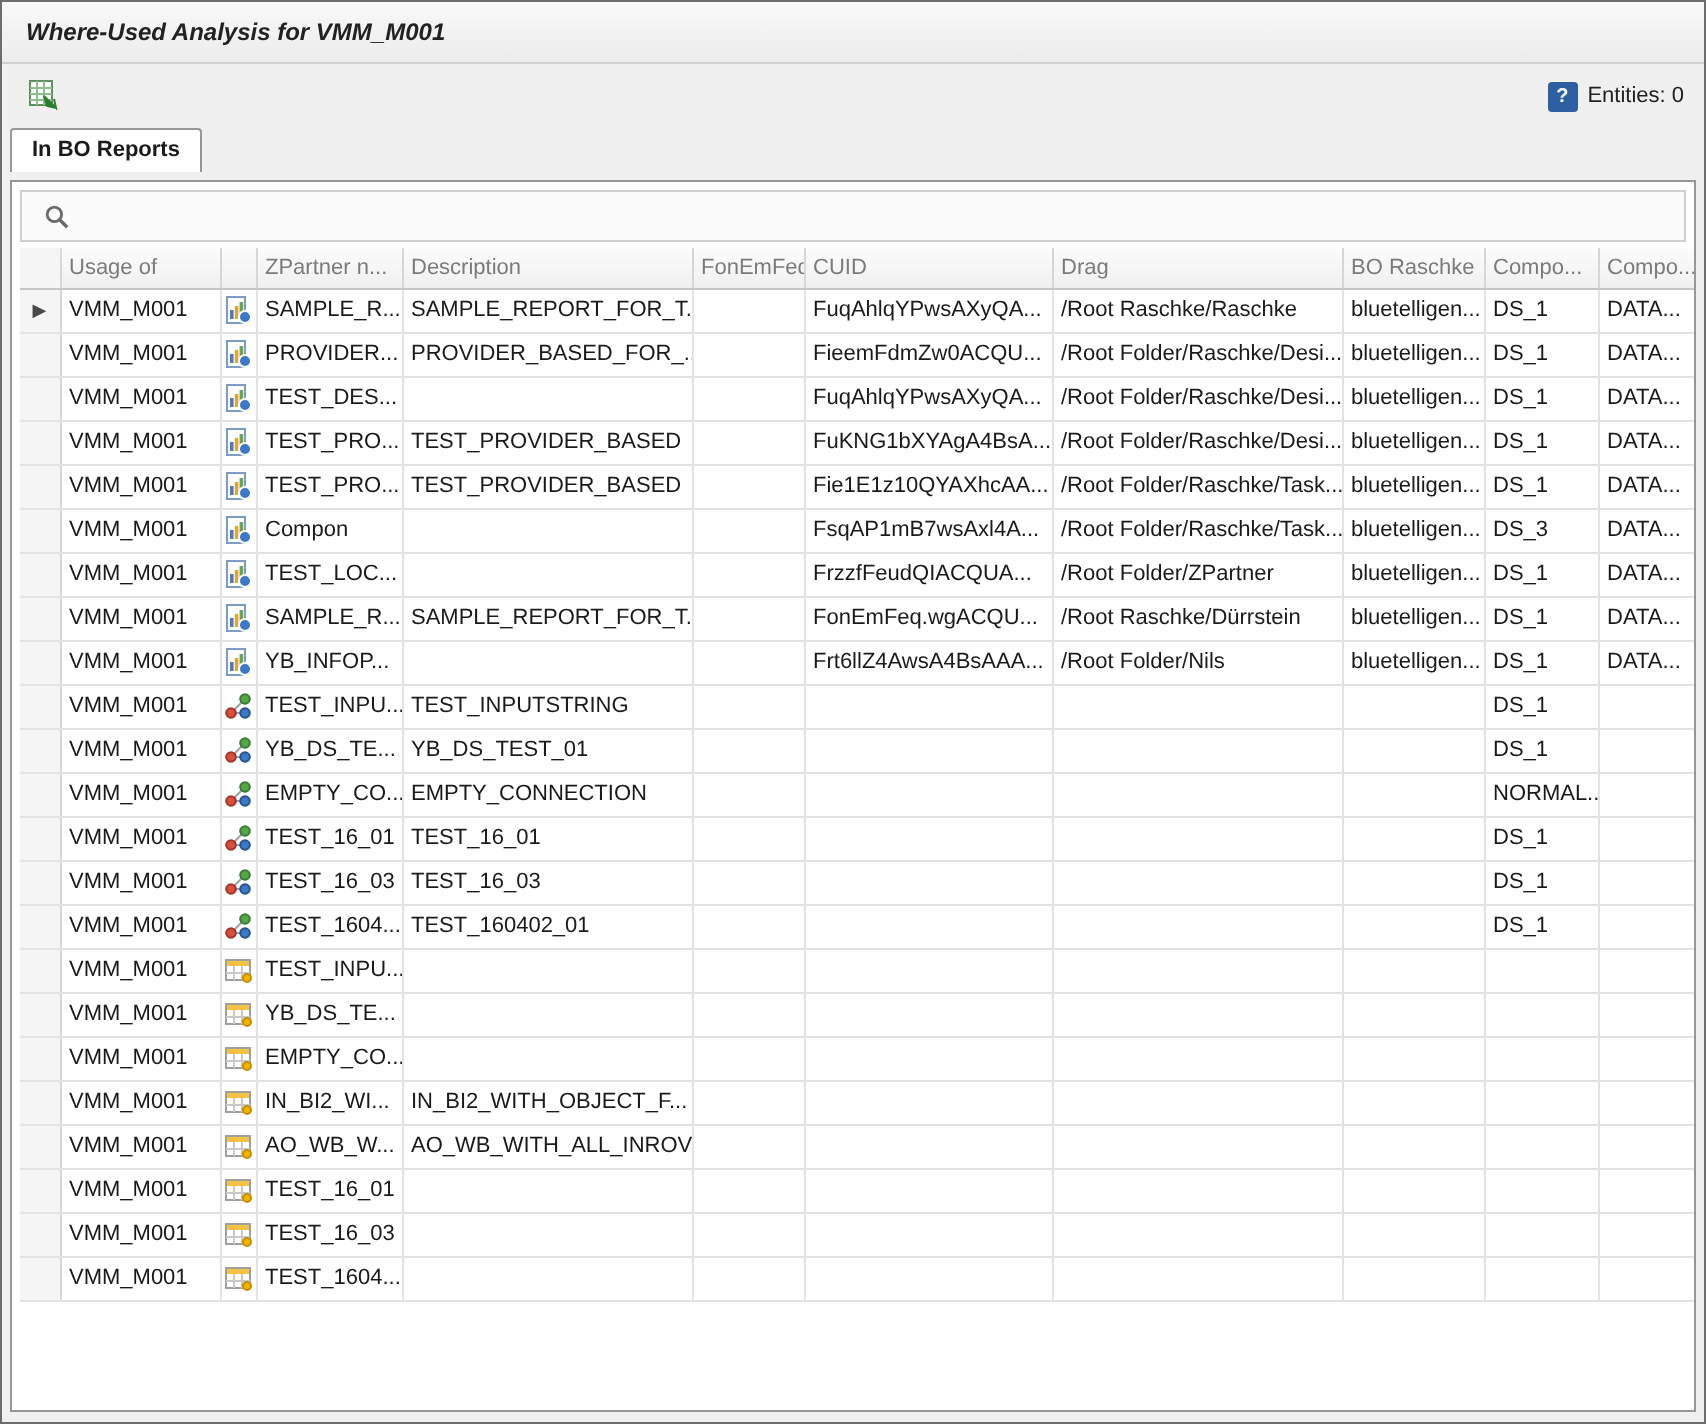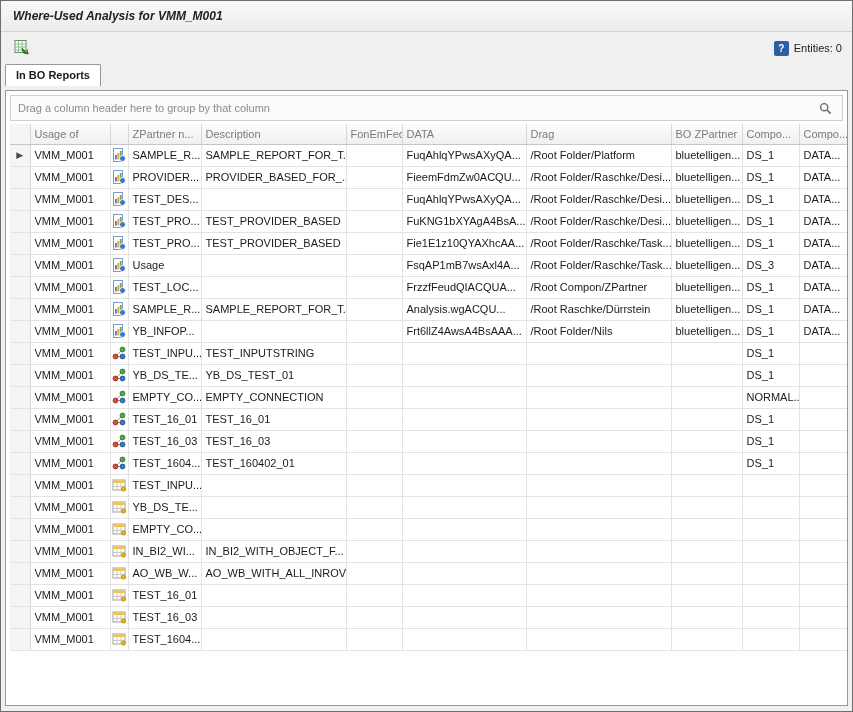--- a/index.html
+++ b/index.html
@@ -143,21 +143,20 @@
     </div>
   </div>
 
   <div class="tabstrip">
     <div class="tab">In BO Reports</div>
   </div>
 
   <div class="panel">
 
     <div class="group-panel">
-      <span>Drag a column header here to group by that column</span>
       <div class="search-btn">
           <svg width="13" height="13" viewBox="0 0 13 13">
             <circle cx="5.2" cy="5.2" r="3.6" fill="none" stroke="#6b6b6b" stroke-width="1.4"></circle>
             <line x1="8" y1="8" x2="11.6" y2="11.6" stroke="#6b6b6b" stroke-width="1.7"></line>
           </svg>
         </div>
     </div>
 
     <table class="grid">
       <colgroup>
@@ -174,43 +173,43 @@
           <col style="width:48px">
       </colgroup>
       <thead>
         <tr>
           <th class="ind"></th>
           <th>Usage of</th>
           <th></th>
           <th>ZPartner n...</th>
           <th>Description</th>
           <th>FonEmFeq...</th>
-          <th>DATA</th>
+          <th>CUID</th>
           <th>Drag</th>
-          <th>BO ZPartner</th>
+          <th>BO Raschke</th>
           <th>Compo...</th>
           <th>Compo...</th>
         </tr>
       </thead>
       <tbody id="grid-body">
           <tr>
             <td class="ind">▶</td>
             <td>VMM_M001</td>
             <td class="icon-cell"><svg width="14" height="14" viewBox="0 0 14 14">
                 <rect x="1.5" y="0.5" width="9" height="13" fill="#ffffff" stroke="#7a9cc6"></rect>
                 <rect x="3" y="7" width="1.8" height="4.5" fill="#4a7ebb"></rect>
                 <rect x="5.4" y="5" width="1.8" height="6.5" fill="#f0a030"></rect>
                 <rect x="7.8" y="3" width="1.8" height="8.5" fill="#6aa84f"></rect>
                 <circle cx="10.5" cy="10.5" r="3" fill="#3c78c8" stroke="#ffffff"></circle>
               </svg></td>
             <td>SAMPLE_R...</td>
             <td>SAMPLE_REPORT_FOR_T...</td>
             <td></td>
             <td>FuqAhlqYPwsAXyQA...</td>
-            <td>/Root Folder/Platform</td>
+            <td>/Root Raschke/Raschke</td>
             <td>bluetelligen...</td>
             <td>DS_1</td>
             <td>DATA...</td>
           </tr>
           <tr>
             <td class="ind"></td>
             <td>VMM_M001</td>
             <td class="icon-cell"><svg width="14" height="14" viewBox="0 0 14 14">
                 <rect x="1.5" y="0.5" width="9" height="13" fill="#ffffff" stroke="#7a9cc6"></rect>
                 <rect x="3" y="7" width="1.8" height="4.5" fill="#4a7ebb"></rect>
@@ -287,21 +286,21 @@
           <tr>
             <td class="ind"></td>
             <td>VMM_M001</td>
             <td class="icon-cell"><svg width="14" height="14" viewBox="0 0 14 14">
                 <rect x="1.5" y="0.5" width="9" height="13" fill="#ffffff" stroke="#7a9cc6"></rect>
                 <rect x="3" y="7" width="1.8" height="4.5" fill="#4a7ebb"></rect>
                 <rect x="5.4" y="5" width="1.8" height="6.5" fill="#f0a030"></rect>
                 <rect x="7.8" y="3" width="1.8" height="8.5" fill="#6aa84f"></rect>
                 <circle cx="10.5" cy="10.5" r="3" fill="#3c78c8" stroke="#ffffff"></circle>
               </svg></td>
-            <td>Usage</td>
+            <td>Compon</td>
             <td></td>
             <td></td>
             <td>FsqAP1mB7wsAxl4A...</td>
             <td>/Root Folder/Raschke/Task...</td>
             <td>bluetelligen...</td>
             <td>DS_3</td>
             <td>DATA...</td>
           </tr>
           <tr>
             <td class="ind"></td>
@@ -310,39 +309,39 @@
                 <rect x="1.5" y="0.5" width="9" height="13" fill="#ffffff" stroke="#7a9cc6"></rect>
                 <rect x="3" y="7" width="1.8" height="4.5" fill="#4a7ebb"></rect>
                 <rect x="5.4" y="5" width="1.8" height="6.5" fill="#f0a030"></rect>
                 <rect x="7.8" y="3" width="1.8" height="8.5" fill="#6aa84f"></rect>
                 <circle cx="10.5" cy="10.5" r="3" fill="#3c78c8" stroke="#ffffff"></circle>
               </svg></td>
             <td>TEST_LOC...</td>
             <td></td>
             <td></td>
             <td>FrzzfFeudQIACQUA...</td>
-            <td>/Root Compon/ZPartner</td>
+            <td>/Root Folder/ZPartner</td>
             <td>bluetelligen...</td>
             <td>DS_1</td>
             <td>DATA...</td>
           </tr>
           <tr>
             <td class="ind"></td>
             <td>VMM_M001</td>
             <td class="icon-cell"><svg width="14" height="14" viewBox="0 0 14 14">
                 <rect x="1.5" y="0.5" width="9" height="13" fill="#ffffff" stroke="#7a9cc6"></rect>
                 <rect x="3" y="7" width="1.8" height="4.5" fill="#4a7ebb"></rect>
                 <rect x="5.4" y="5" width="1.8" height="6.5" fill="#f0a030"></rect>
                 <rect x="7.8" y="3" width="1.8" height="8.5" fill="#6aa84f"></rect>
                 <circle cx="10.5" cy="10.5" r="3" fill="#3c78c8" stroke="#ffffff"></circle>
               </svg></td>
             <td>SAMPLE_R...</td>
             <td>SAMPLE_REPORT_FOR_T...</td>
             <td></td>
-            <td>Analysis.wgACQU...</td>
+            <td>FonEmFeq.wgACQU...</td>
             <td>/Root Raschke/Dürrstein</td>
             <td>bluetelligen...</td>
             <td>DS_1</td>
             <td>DATA...</td>
           </tr>
           <tr>
             <td class="ind"></td>
             <td>VMM_M001</td>
             <td class="icon-cell"><svg width="14" height="14" viewBox="0 0 14 14">
                 <rect x="1.5" y="0.5" width="9" height="13" fill="#ffffff" stroke="#7a9cc6"></rect>

